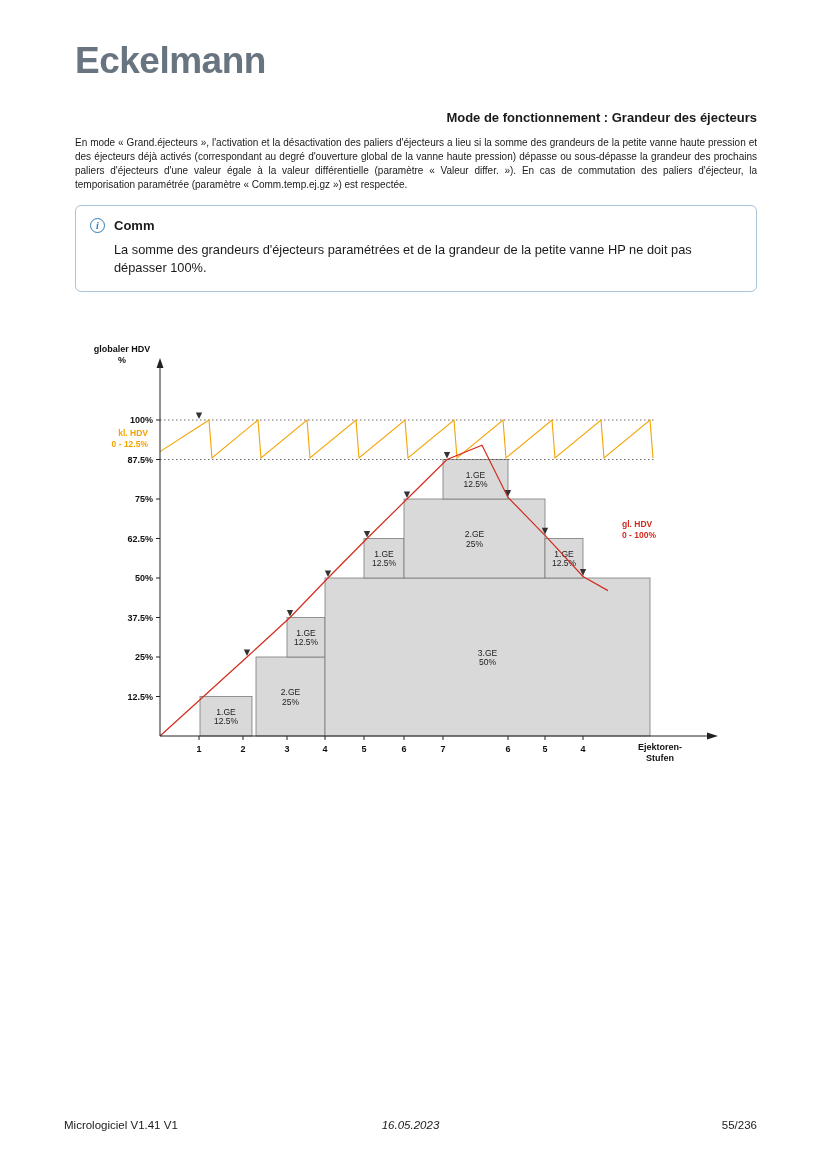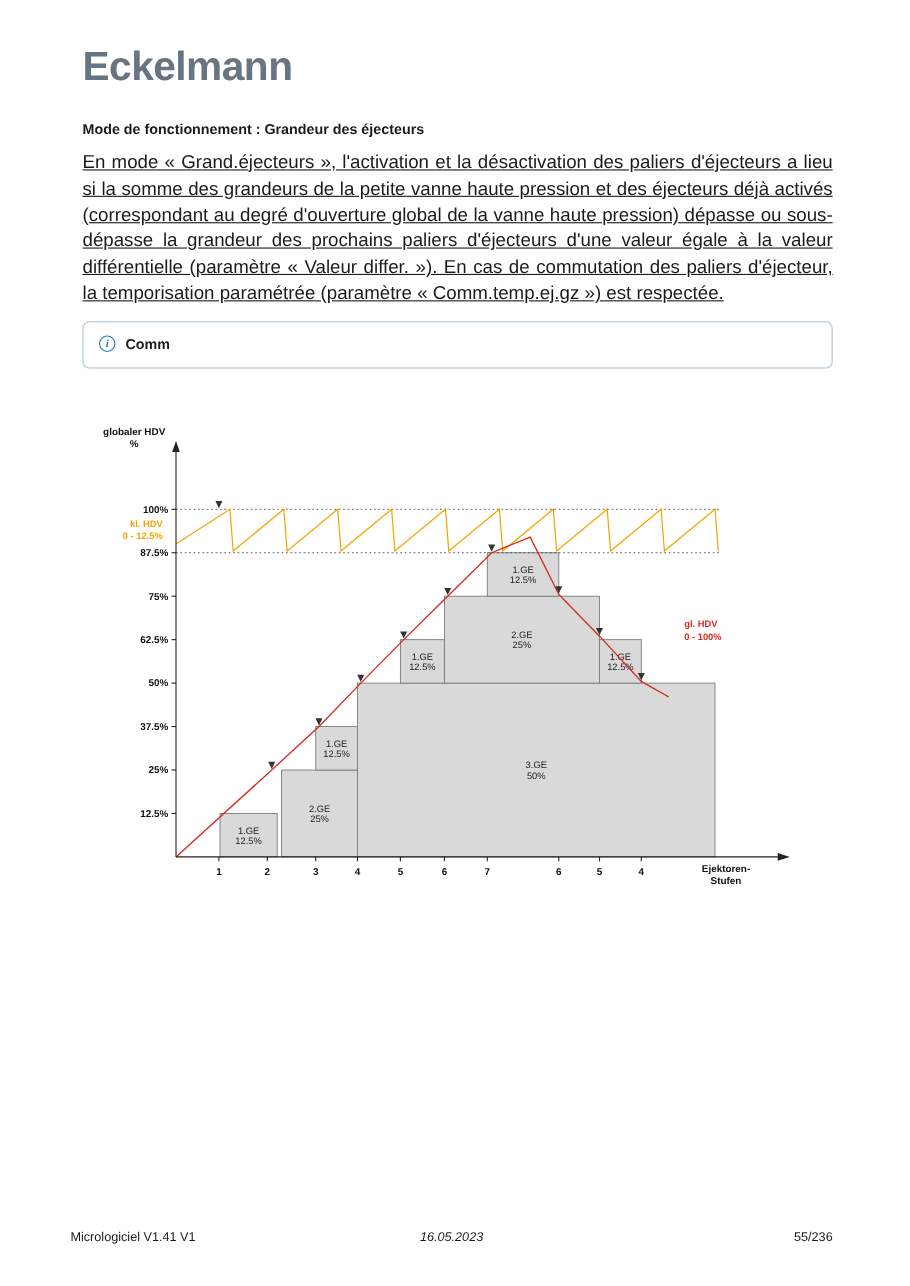--- a/index.html
+++ b/index.html
@@ -20,27 +20,27 @@
     margin-top: 40px;
     font-size: 37px;
     font-weight: bold;
     color: #68747f;
     letter-spacing: -0.5px;
   }
   .section-title {
     margin-top: 28px;
     font-size: 13px;
     font-weight: bold;
+    text-align: right;
   }
   .body-text {
     margin-top: 11px;
-    font-size: 17px;
+    font-size: 10px;
     line-height: 1.4;
     text-align: justify;
-    text-decoration: underline;
   }
   .note-box {
     margin-top: 13px;
     border: 1px solid #a9c3d8;
     border-radius: 6px;
     padding: 12px 14px 14px 14px;
     background: #ffffff;
   }
   .note-head { display: flex; align-items: center; gap: 9px; }
   .info-icon {
@@ -83,20 +83,21 @@
 
     <h2 class="section-title">Mode de fonctionnement : Grandeur des éjecteurs</h2>
 
     <p class="body-text">En mode « Grand.éjecteurs », l'activation et la désactivation des paliers d'éjecteurs a lieu si la somme des grandeurs de la petite vanne haute pression et des éjecteurs déjà activés (correspondant au degré d'ouverture global de la vanne haute pression) dépasse ou sous-dépasse la grandeur des prochains paliers d'éjecteurs d'une valeur égale à la valeur différentielle (paramètre « Valeur differ. »). En cas de commutation des paliers d'éjecteur, la temporisation paramétrée (paramètre « Comm.temp.ej.gz ») est respectée.</p>
 
     <div class="note-box">
       <div class="note-head">
         <span class="info-icon">i</span>
         <span class="note-title">Comm</span>
       </div>
+      <p class="note-body">La somme des grandeurs d'éjecteurs paramétrées et de la grandeur de la petite vanne HP ne doit pas dépasser 100%.</p>
     </div>
 
     <figure class="chart-figure">
       <svg id="chart-svg" width="680" height="440" viewBox="0 0 680 440">
           <g>
             <rect x="120" y="358.5" width="52" height="39.5" fill="#d9d9d9" stroke="#7a7a7a" stroke-width="0.8"></rect>
             <text x="146" y="376.75" text-anchor="middle" font-size="8.5" fill="#222">1.GE</text>
             <text x="146" y="386.25" text-anchor="middle" font-size="8.5" fill="#222">12.5%</text>
           </g>
           <g>

